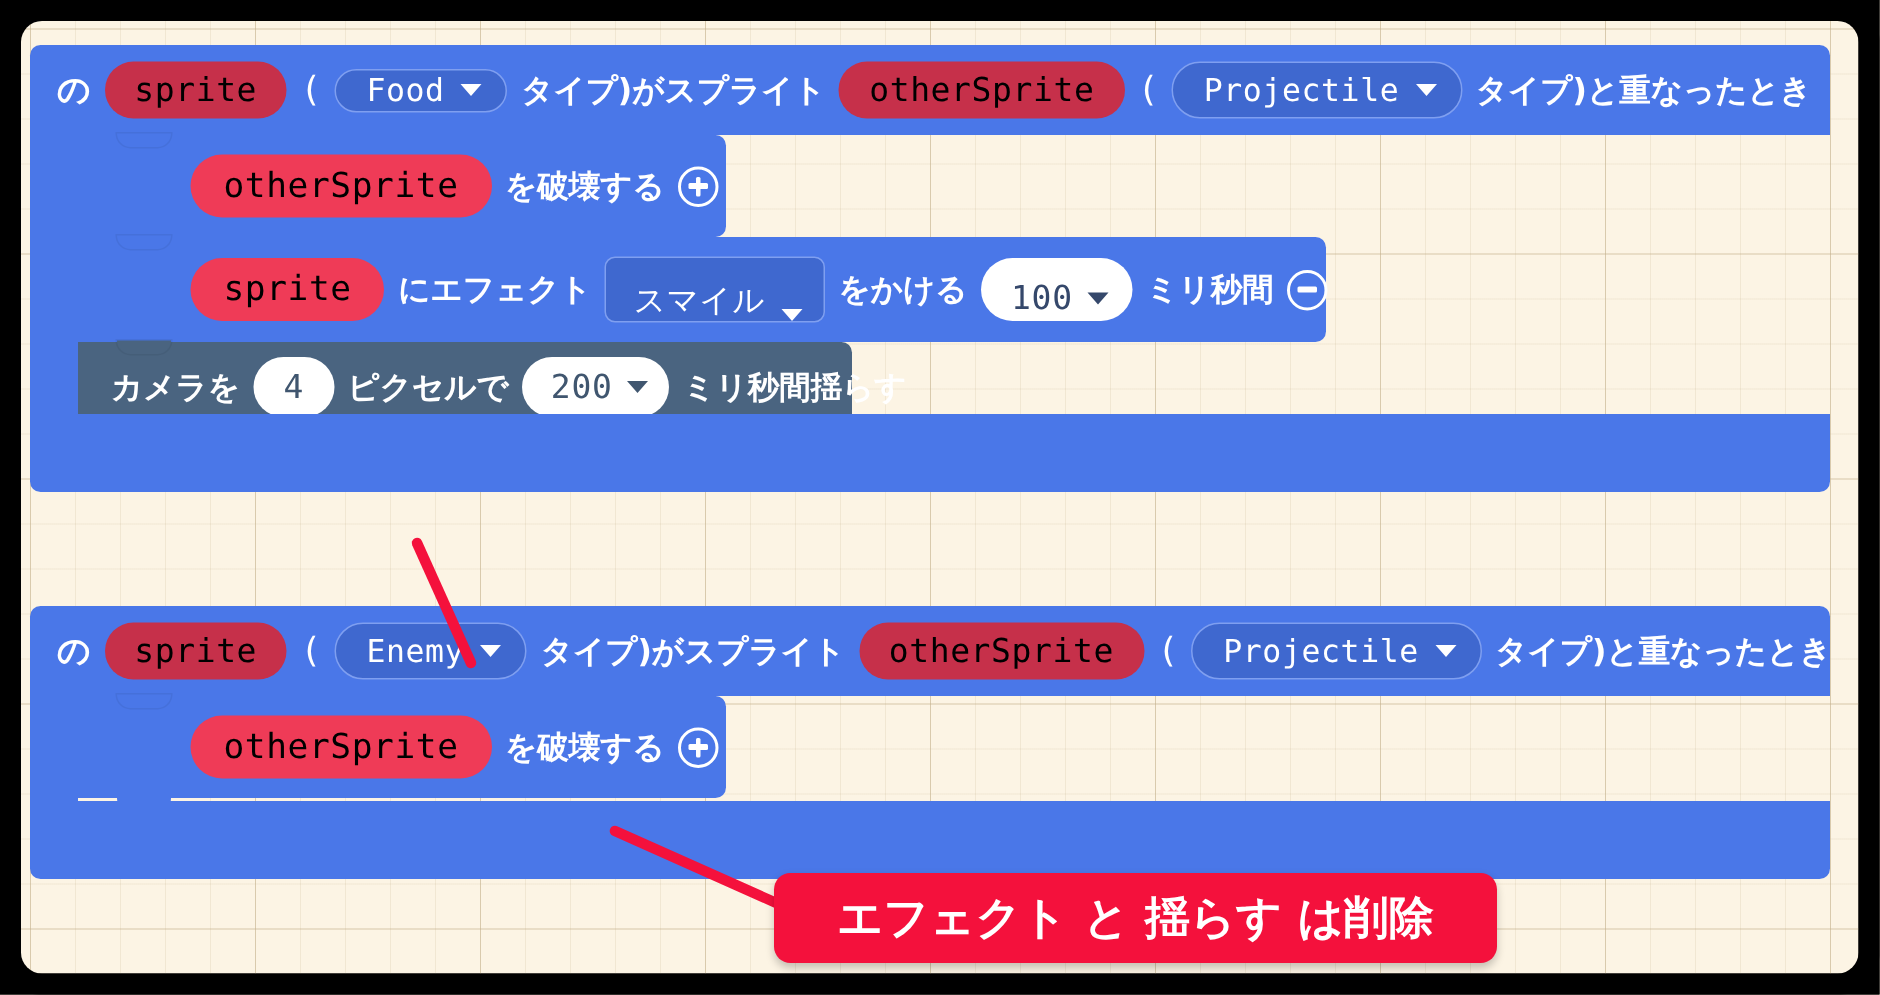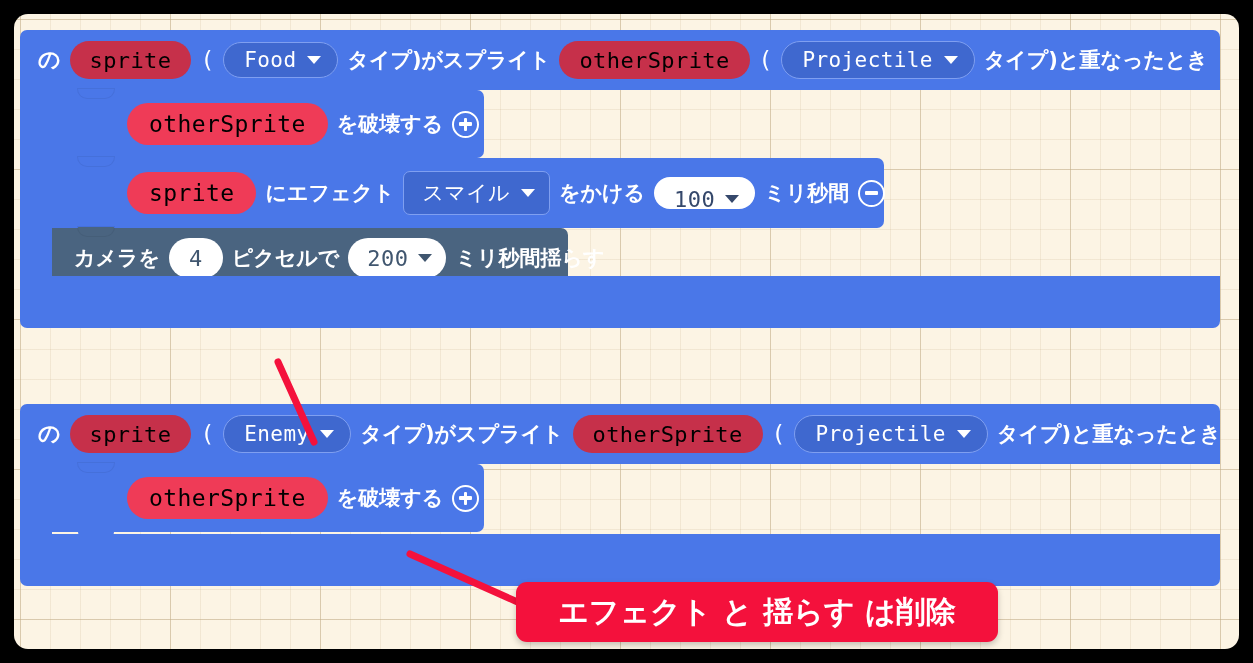--- a/index.html
+++ b/index.html
@@ -172,21 +172,21 @@
 
 <div id="canvas">
   <div id="grid">
 
     <div class="event-wrap" style="left:6px; top:16px; width:1200px;">
 
       <div class="event-head blue" style="width:1200px;">
         <span class="jp" style="font-size:22px;">の</span>
         <span class="pill pill-red-dark" style="height:38px; padding:0 20px; font-size:22px;">sprite</span>
         <span class="paren" style="font-size:23px;">(</span>
-        <span class="dropdown" style="height:36px; padding:0 16px 0 20px; font-size:21px;">
+        <span class="dropdown" style="height:29px; padding:0 16px 0 20px; font-size:21px;">
           <span>Food</span>
           <i class="caret"></i>
         </span>
         <span class="jp" style="font-size:21px;">タイプ)がスプライト</span>
         <span class="pill pill-red-dark" style="height:38px; padding:0 20px; font-size:22px;">otherSprite</span>
         <span class="paren" style="font-size:23px;">(</span>
         <span class="dropdown" style="height:38px; padding:0 16px 0 20px; font-size:21px;">
           <span>Projectile</span>
           <i class="caret"></i>
         </span>
@@ -201,26 +201,26 @@
           <span class="jp" style="font-size:21px;">を破壊する</span>
           <span class="circ">
             <i class="h"></i>
               <i class="v"></i>
           </span>
         </div>
 
         <div class="stmt blue" style="position:absolute; left:32px; top:68px; height:70px; width:832px; border-radius:0 7px 7px 0;">
           <span class="pill pill-red-light" style="height:42px; padding:0 22px; margin-left:57px; font-size:23px;">sprite</span>
           <span class="jp" style="font-size:21px;">にエフェクト</span>
-          <span class="dropdown rect" style="height:44px; padding:0 14px 0 18px; font-size:21px;">
+          <span class="dropdown rect" style="height:44px; padding:0 14px 0 18px; font-size:21px;align-items:flex-end;">
             <span class="jp" style="font-weight:400;">スマイル</span>
             <i class="caret"></i>
           </span>
           <span class="jp" style="font-size:21px;">をかける</span>
-          <span class="field-white" style="height:32px; padding:12px 16px 0 20px; font-size:22px;">
+          <span class="field-white" style="height:42px; padding:12px 16px 0 20px; font-size:22px;">
             <span>100</span>
             <i class="caret"></i>
           </span>
           <span class="jp" style="font-size:21px;">ミリ秒間</span>
           <span class="circ">
             <i class="h"></i>
           </span>
         </div>
 
         <div class="stmt slate last" style="position:absolute; left:32px; top:138px; height:60px; width:516px; border-radius:0 7px 7px 0; padding-left:22px;">

